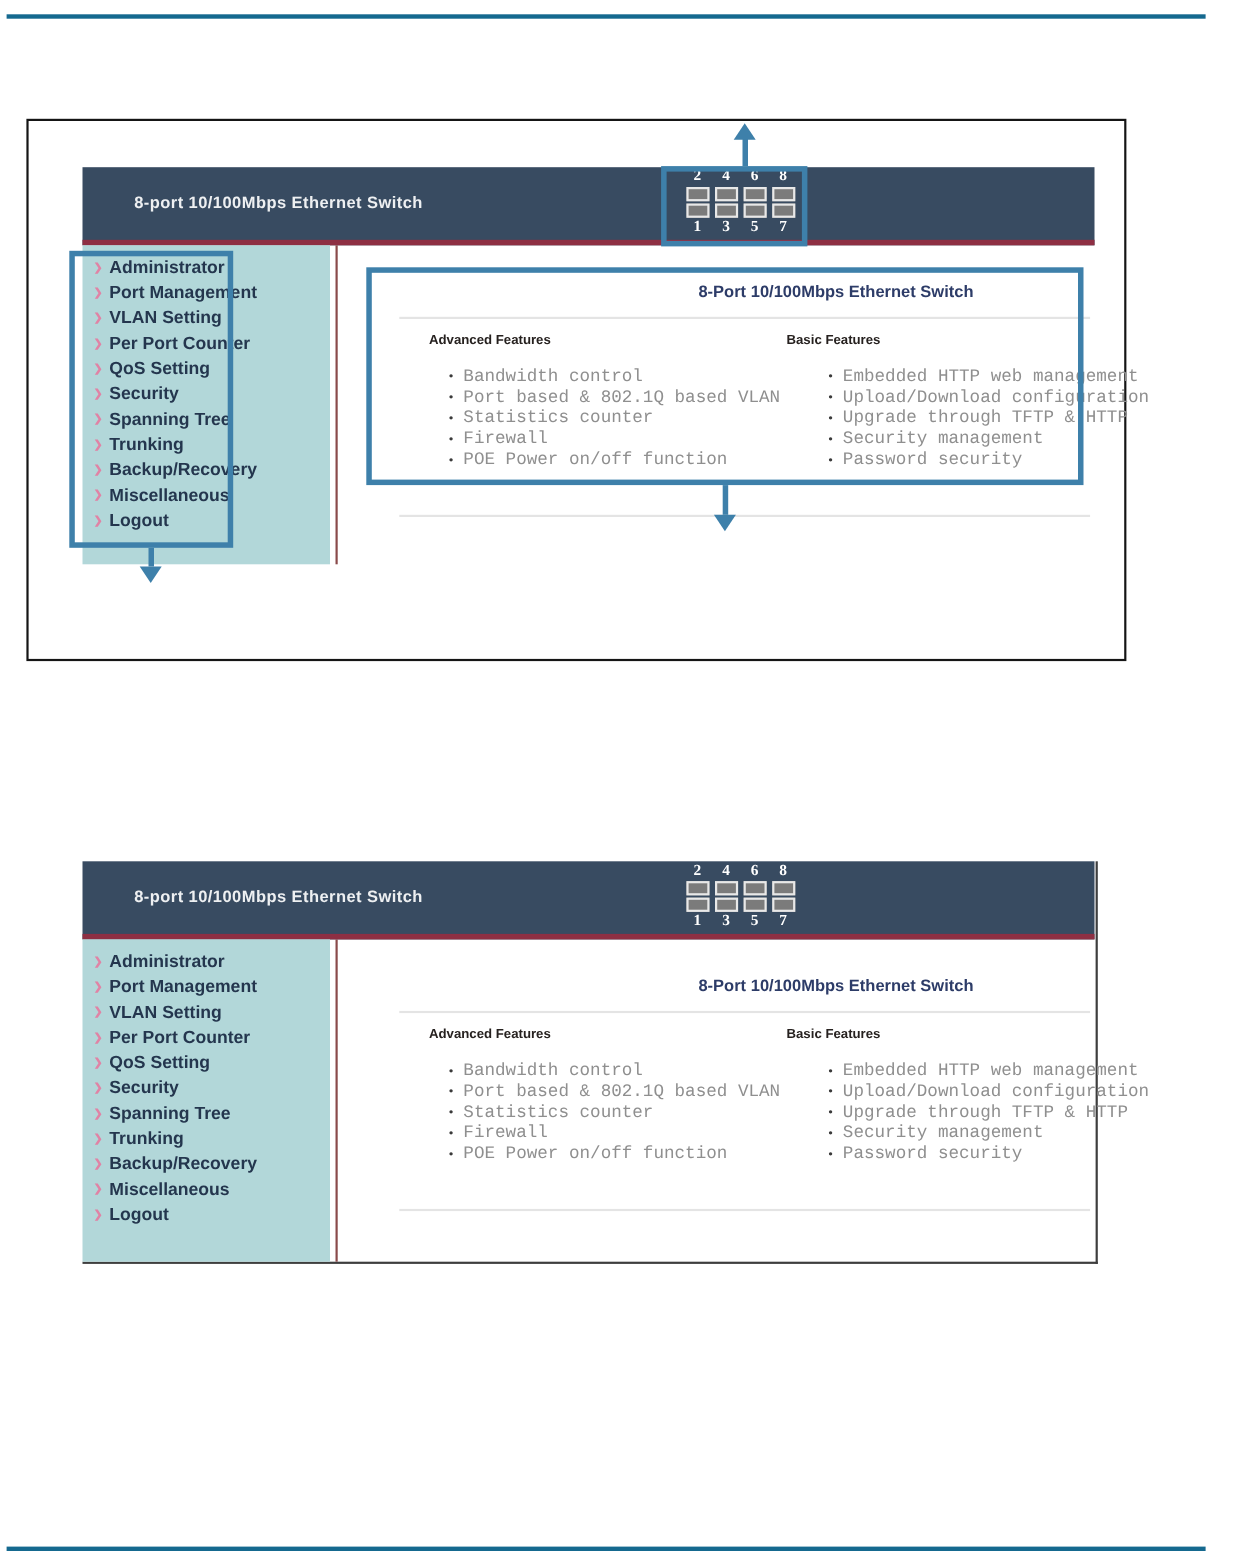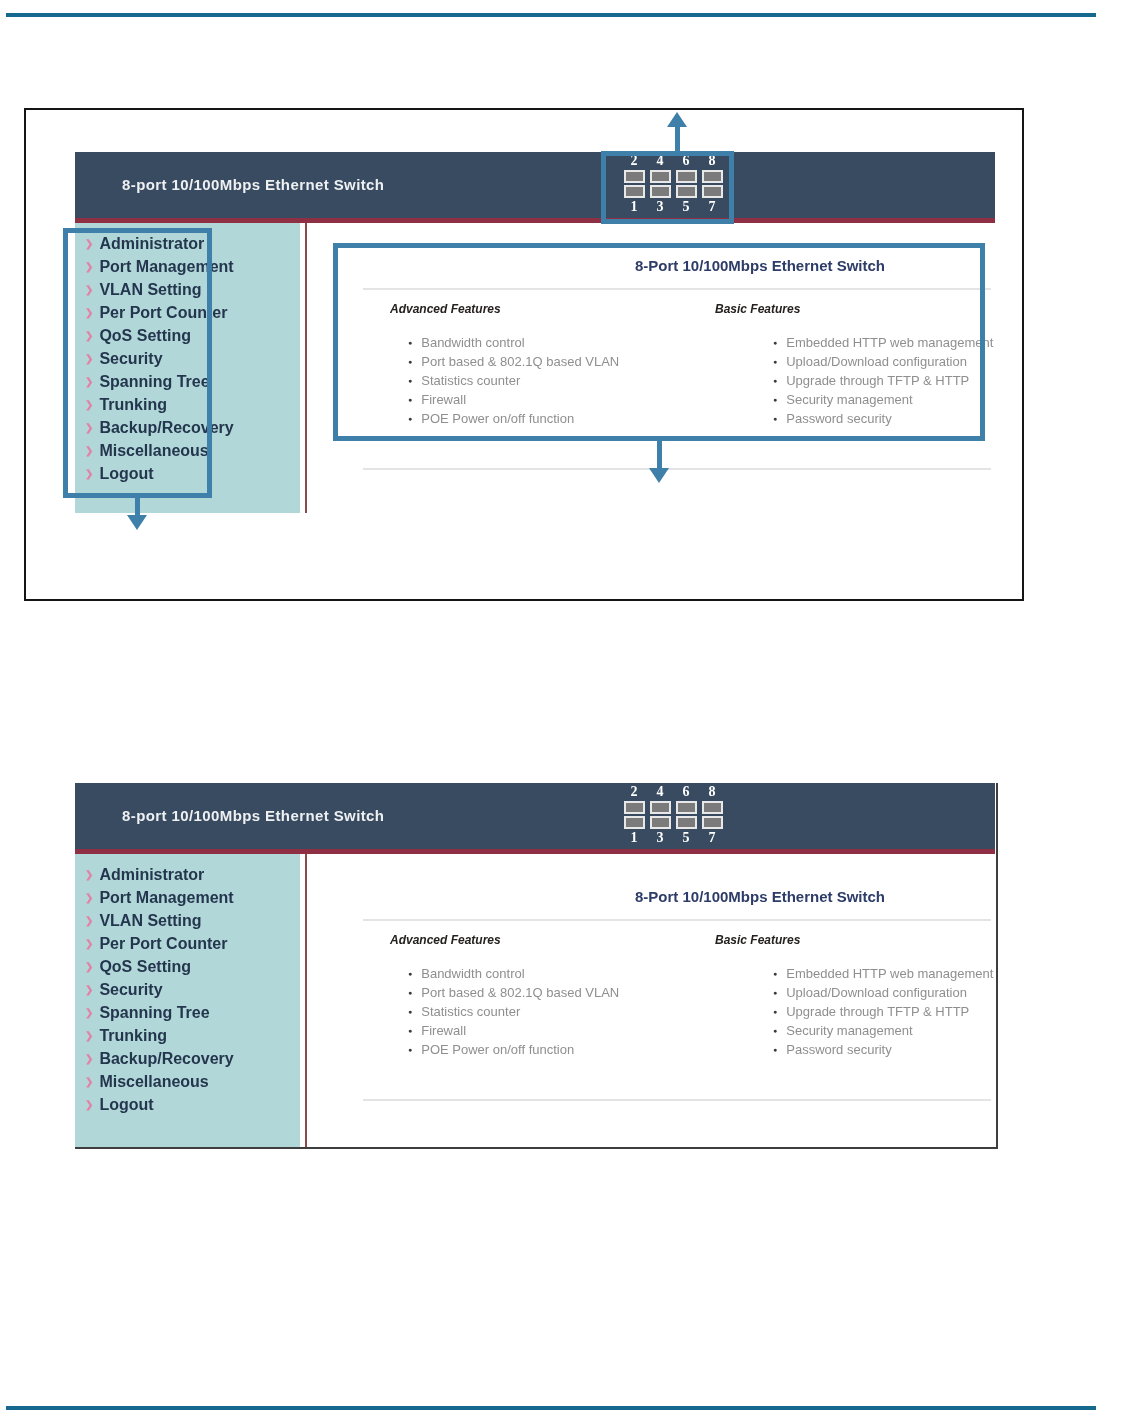--- a/index.html
+++ b/index.html
@@ -32,27 +32,27 @@
   #shot1 .mdiv{height:290px;}
   #shot2 .mdiv{height:293px;}
   .menu-item{display:flex;align-items:center;height:16px;margin:0 0 7px 10px;cursor:pointer;}
   .m-bullet{color:#e083a5;font-size:10px;font-weight:bold;margin-right:6px;line-height:10px;}
   .m-label{color:#24364e;font-size:16px;font-weight:bold;white-space:nowrap;}
 
   .c-title{position:absolute;left:435px;top:105px;width:500px;text-align:center;color:#2d3c68;font-size:15px;font-weight:bold;white-space:nowrap;}
   .hr{position:absolute;left:288px;width:628px;height:2px;background:#e4e4e4;}
   .hr1{top:136px;}
   .hr2{top:316px;}
-  .feat-h{position:absolute;top:150px;color:#26211f;font-size:12px;font-weight:bold;white-space:nowrap;font-style:italic;}
+  .feat-h{position:absolute;top:150px;color:#26211f;font-size:12px;font-weight:bold;white-space:nowrap;}
   .feat-h.adv{left:315px;}
   .feat-h.basic{left:640px;}
   .feat-list{position:absolute;top:181px;margin:0;padding:0;list-style:none;}
   .feat-list.adv{left:333px;}
-  .feat-list.basic{left:698px;}
-  .feat-list li{height:19px;line-height:19px;color:#8f8f8f;font-size:13px;white-space:nowrap;}
+  .feat-list.basic{left:678px;}
+  .feat-list li{height:19px;line-height:19px;color:#8f8f8f;font-size:16px;white-space:nowrap;font-family:Liberation Mono, monospace;}
   .feat-list li::before{content:"●";font-size:7px;color:#3a3a3a;margin-right:9px;vertical-align:2px;}
 
   
   .ann{position:absolute;border:5px solid #3e80aa;background:transparent;box-sizing:border-box;z-index:5;}
   #ann-ports{left:575px;top:41px;width:133px;height:73px;}
   #ann-menu{left:37px;top:118px;width:149px;height:270px;}
   #ann-content{left:307px;top:133px;width:652px;height:198px;}
   .shaft{position:absolute;width:5px;background:#3e80aa;z-index:5;}
   .head-up,.head-down{position:absolute;width:0;height:0;border-left:10px solid transparent;border-right:10px solid transparent;z-index:5;}
   .head-up{border-bottom:15px solid #3e80aa;}

